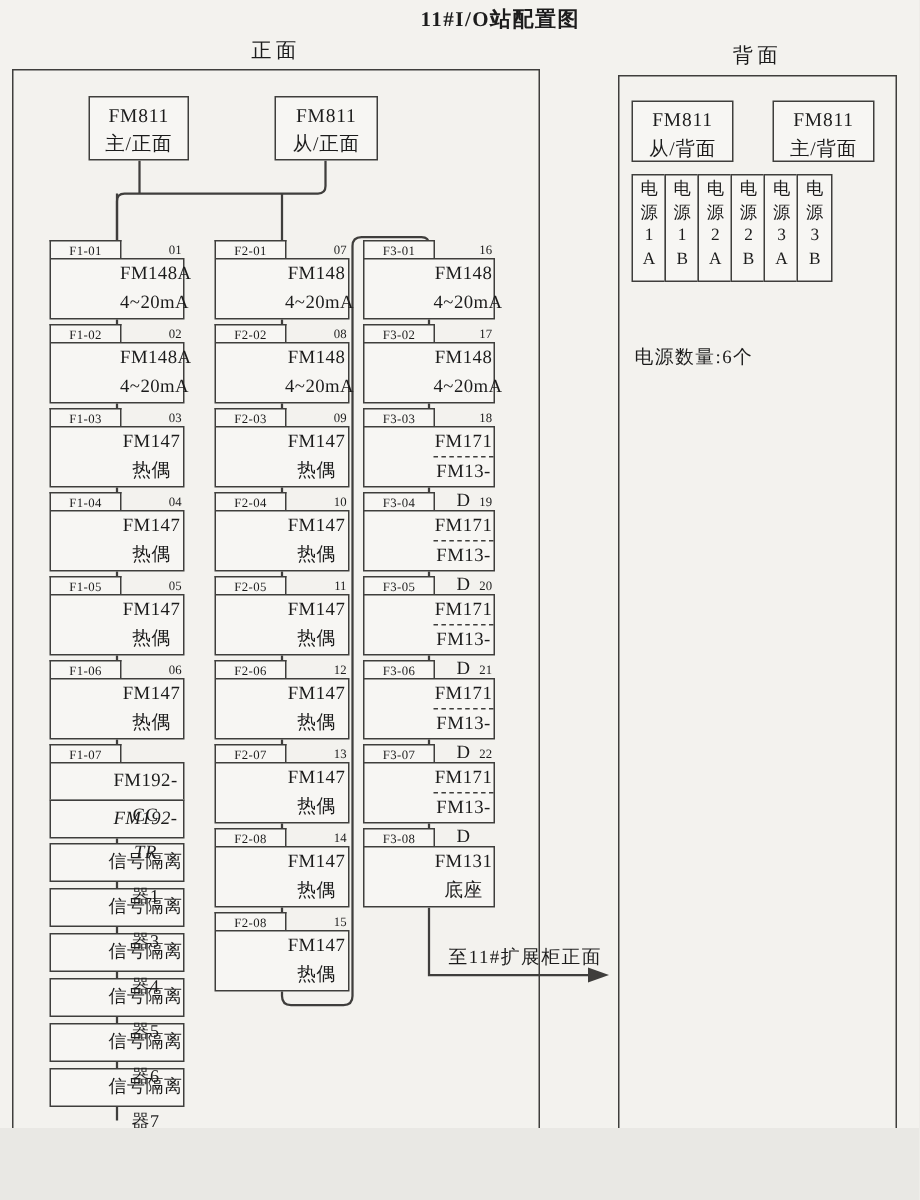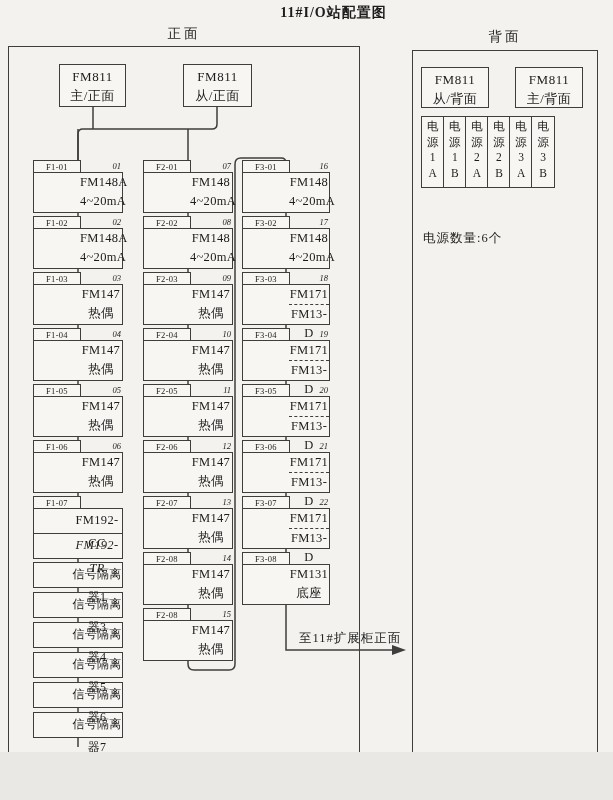--- a/index.html
+++ b/index.html
@@ -35,21 +35,21 @@
   .col{position:absolute;top:160px;}
   #col-f1{left:33px;width:90px;}
   #col-f2{left:143px;width:90px;}
   #col-f3{left:242px;width:88px;}
 
   .module{margin-bottom:3px;}
   .tagrow{position:relative;height:12px;}
   .tag{position:absolute;left:0;top:0;height:12px;min-width:48px;box-sizing:border-box;
     border:1px solid var(--ln);border-bottom:none;background:var(--paper2);
     font-size:8.5px;line-height:12px;text-align:center;letter-spacing:0.3px;padding:0 3px;}
-  .slot{position:absolute;right:2px;top:1px;font-size:8.5px;line-height:11px;font-style:italic;}
+  .slot{position:absolute;right:2px;top:1px;font-size:8.5px;line-height:11px;}
   .mbox{box-sizing:border-box;height:41px;border:1.4px solid var(--ln);
     background:var(--paper2);text-align:center;padding-left:46px;}
   .mbox div{font-size:12.5px;line-height:19px;letter-spacing:0.3px;}
   .mbox div.dash{border-top:1px dashed var(--ln);}
   .sbox{box-sizing:border-box;height:26px;border:1.4px solid var(--ln);
     background:var(--paper2);text-align:center;font-size:12.5px;line-height:23px;letter-spacing:0.3px;padding-left:38px;}
   .sbox.stack{margin-top:-1.4px;font-style:italic;}
   .sbox.iso{margin-bottom:4px;font-size:12px;}
   .sbox.iso:first-of-type{margin-top:2px;}
 

